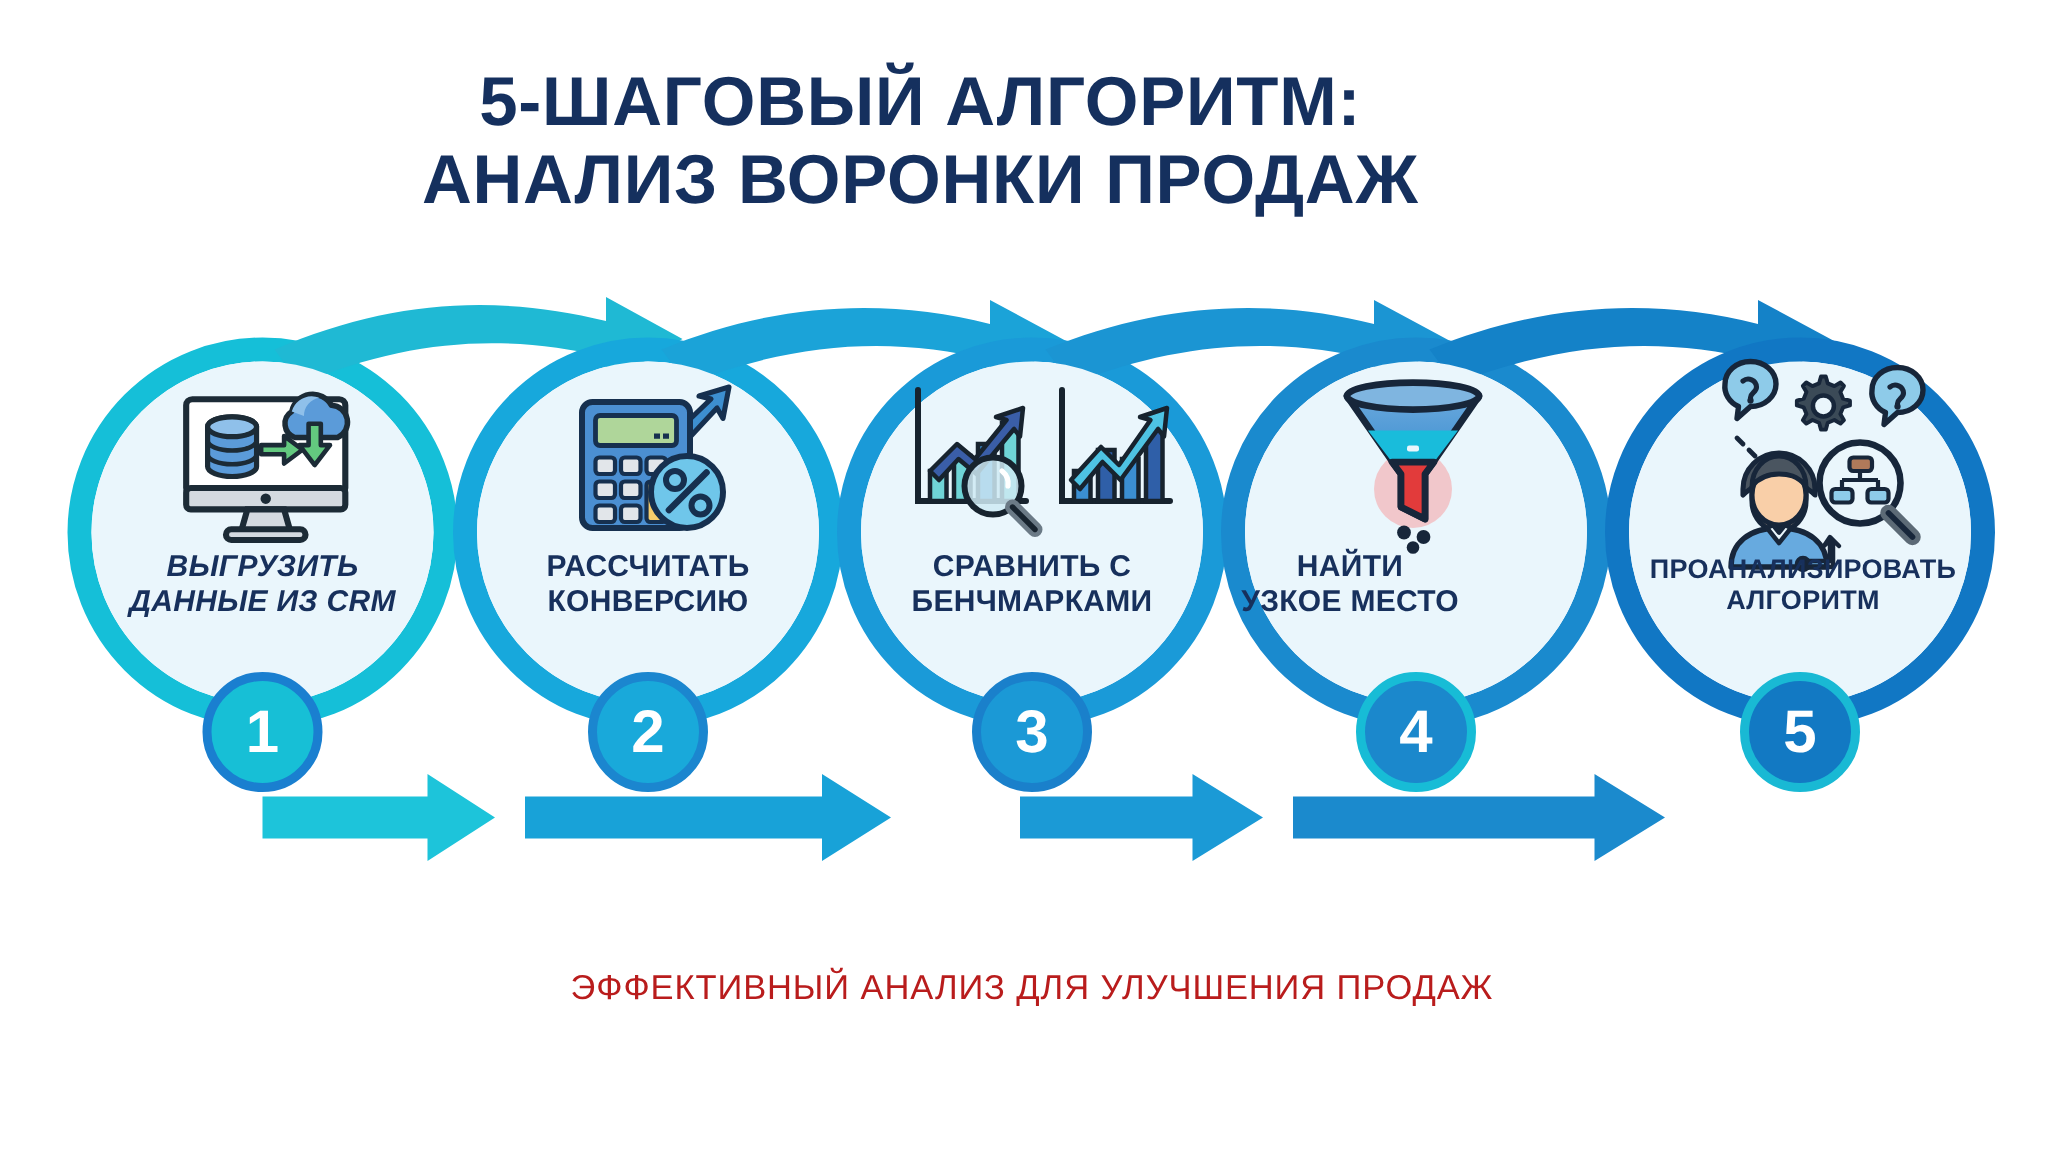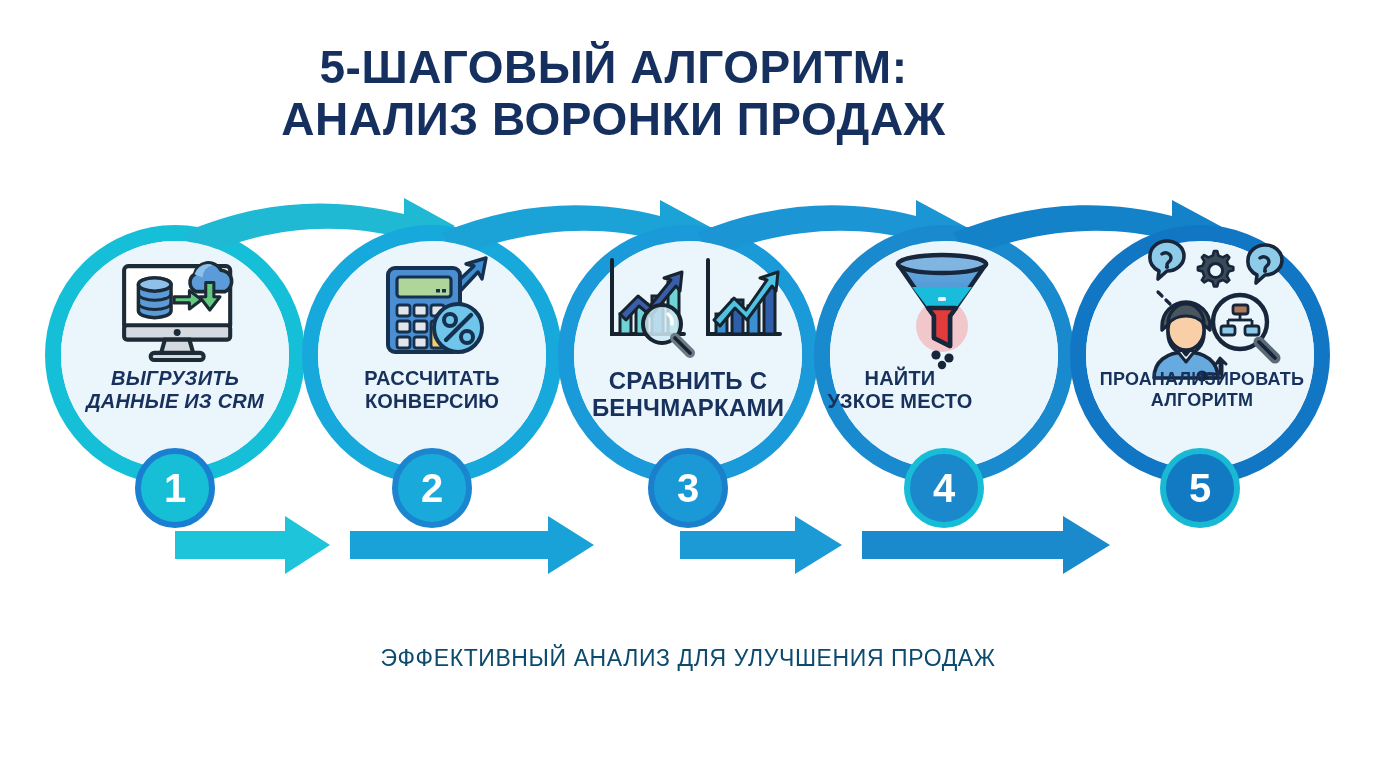--- a/index.html
+++ b/index.html
@@ -25,21 +25,21 @@
   }
 
   
   #footer {
     position:absolute;
     top:645px; left:0; width:1376px;
     text-align:center;
     font-size:23px;
     font-weight:400;
     letter-spacing:0.6px;
-    color:#0c4a6e;
+    color:#b91c1c;
   }
 
   
   #diagram { position:absolute; top:0; left:0; }
 
   
   .step-label {
     position:absolute;
     text-align:center;
     font-weight:bold;
@@ -310,21 +310,21 @@
       <circle cx="688" cy="488" r="37" fill="#1b99d6" stroke="#1a80cb" stroke-width="6"></circle>
       <circle cx="944" cy="488" r="37" fill="#1b88cc" stroke="#17bcd6" stroke-width="6"></circle>
       <circle cx="1200" cy="488" r="37" fill="#1279c3" stroke="#19b9d4" stroke-width="6"></circle>
     </g>
   </svg>
 
   <div class="step-label" style="left:45px; top:367px; width:260px; font-size:20px;font-style:italic;">ВЫГРУЗИТЬ
 ДАННЫЕ ИЗ CRM</div>
   <div class="step-label" style="left:302px; top:367px; width:260px; font-size:20px;">РАССЧИТАТЬ
 КОНВЕРСИЮ</div>
-  <div class="step-label" style="left:558px; top:367px; width:260px; font-size:24px;">СРАВНИТЬ С
+  <div class="step-label" style="left:558px; top:367px; width:260px; font-size:20px;">СРАВНИТЬ С
 БЕНЧМАРКАМИ</div>
   <div class="step-label" style="left:770px; top:367px; width:260px; font-size:20px;">НАЙТИ
 УЗКОЕ МЕСТО</div>
   <div class="step-label" style="left:1068px; top:369px; width:268px; font-size:18px;">ПРОАНАЛИЗИРОВАТЬ
 АЛГОРИТМ</div>
 
   <div class="step-num" style="left:145px; top:468px; width:60px;">1</div>
   <div class="step-num" style="left:402px; top:468px; width:60px;">2</div>
   <div class="step-num" style="left:658px; top:468px; width:60px;">3</div>
   <div class="step-num" style="left:914px; top:468px; width:60px;">4</div>

